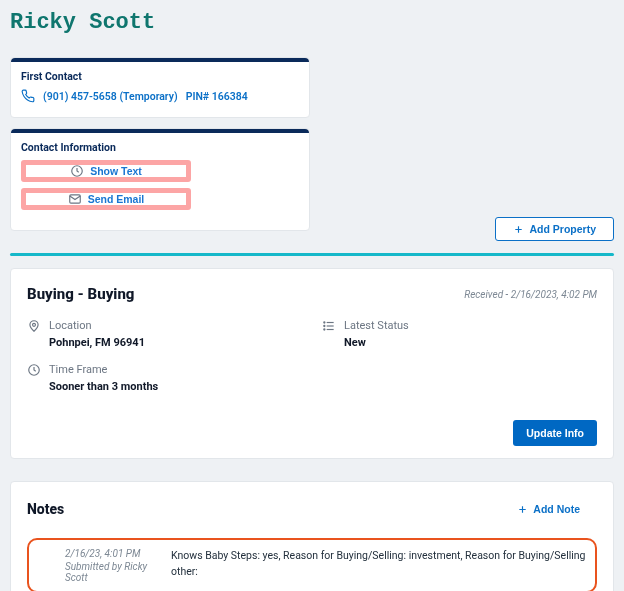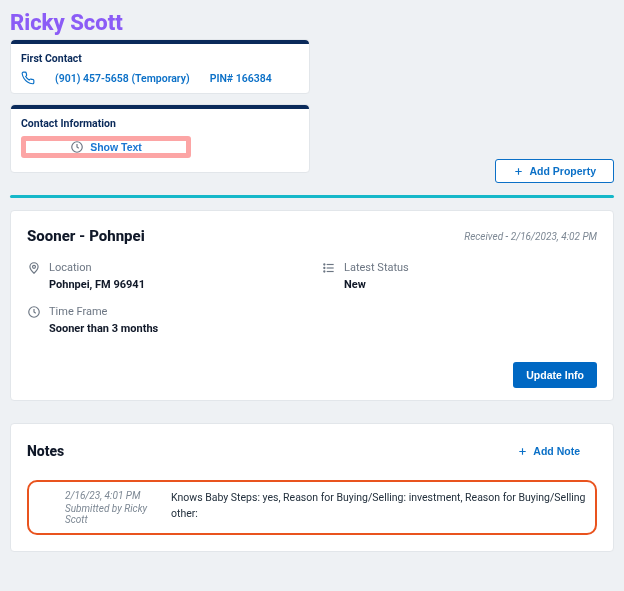--- a/index.html
+++ b/index.html
@@ -5,42 +5,43 @@
   * { box-sizing: border-box; margin: 0; padding: 0; }
   body {
     font-family: -apple-system, BlinkMacSystemFont, "Segoe UI", Roboto, Arial, sans-serif;
     background: #eef1f4;
     color: #1a1a1a;
     font-size: 12px;
     width: 624px;
   }
   .page { padding: 10px; }
   .title {
-    color: #8b5cf6;
+    color: #0f766e;
     font-size: 22px;
     font-weight: 800;
-    margin-bottom: 4px;
+    margin-bottom: 22px;
+    font-family: Liberation Mono, monospace;
   }
 
   .card {
     background: #fff;
     border: 1px solid #e2e6ea;
     border-radius: 4px;
     margin-bottom: 10px;
   }
   .card-topbar { height: 4px; background: #0a2a5a; border-radius: 4px 4px 0 0; }
-  .card-body { padding: 8px 10px 8px 10px; border-radius: 18px; }
+  .card-body { padding: 8px 10px 14px 10px; border-radius: 18px; }
   .section-heading {
     font-size: 10.5px;
     font-weight: 700;
     color: #0a2a5a;
     margin-bottom: 6px;
   }
 
-  .contact-line { display: flex; align-items: center; gap: 20px; }
+  .contact-line { display: flex; align-items: center; gap: 8px; }
   .link { color: #0b70c7; font-weight: 600; font-size: 10.5px; }
 
   .outline-btn {
     display: flex; align-items: center; justify-content: center; gap: 6px;
     width: 170px; height: 22px;
     border: 5px solid #fca5a5;
     color: #1976d2;
     background: #fff;
     border-radius: 3px;
     font-size: 10.5px; font-weight: 600;
@@ -124,39 +125,46 @@
         <div class="card-topbar"></div>
         <div class="card-body">
           <div class="section-heading">Contact Information</div>
           <button class="outline-btn">
             <svg class="icon-sm" viewBox="0 0 24 24" fill="none" stroke="currentColor" stroke-width="2">
                 <circle cx="12" cy="12" r="9"></circle>
                 <path d="M12 7v5l3 2"></path>
               </svg>
             <span>Show Text</span>
           </button>
+          <button class="outline-btn">
+            <svg class="icon-sm" viewBox="0 0 24 24" fill="none" stroke="currentColor" stroke-width="2">
+                <rect x="3" y="5" width="18" height="14" rx="2"></rect>
+                <path d="m3 7 9 6 9-6"></path>
+              </svg>
+            <span>Send Email</span>
+          </button>
         </div>
       </div>
     </div>
 
     <div class="right-col">
       <button class="add-prop-btn">
         <svg width="11" height="11" viewBox="0 0 24 24" fill="none" stroke="currentColor" stroke-width="2.5">
             <path d="M12 5v14M5 12h14"></path>
           </svg>
         <span>Add Property</span>
       </button>
     </div>
   </div>
 
   <div class="teal-sep"></div>
 
   <div class="lead-card">
     <div class="lead-head">
-      <div class="lead-title">Sooner - Pohnpei</div>
+      <div class="lead-title">Buying - Buying</div>
       <div class="received">Received - 2/16/2023, 4:02 PM</div>
     </div>
 
     <div class="grid">
       <div class="field">
         <svg class="icon-sm" viewBox="0 0 24 24" fill="none" stroke="currentColor" stroke-width="2">
             <path d="M12 21s-7-6.1-7-11a7 7 0 0 1 14 0c0 4.9-7 11-7 11z"></path>
             <circle cx="12" cy="10" r="2.5"></circle>
           </svg>
         <div>

